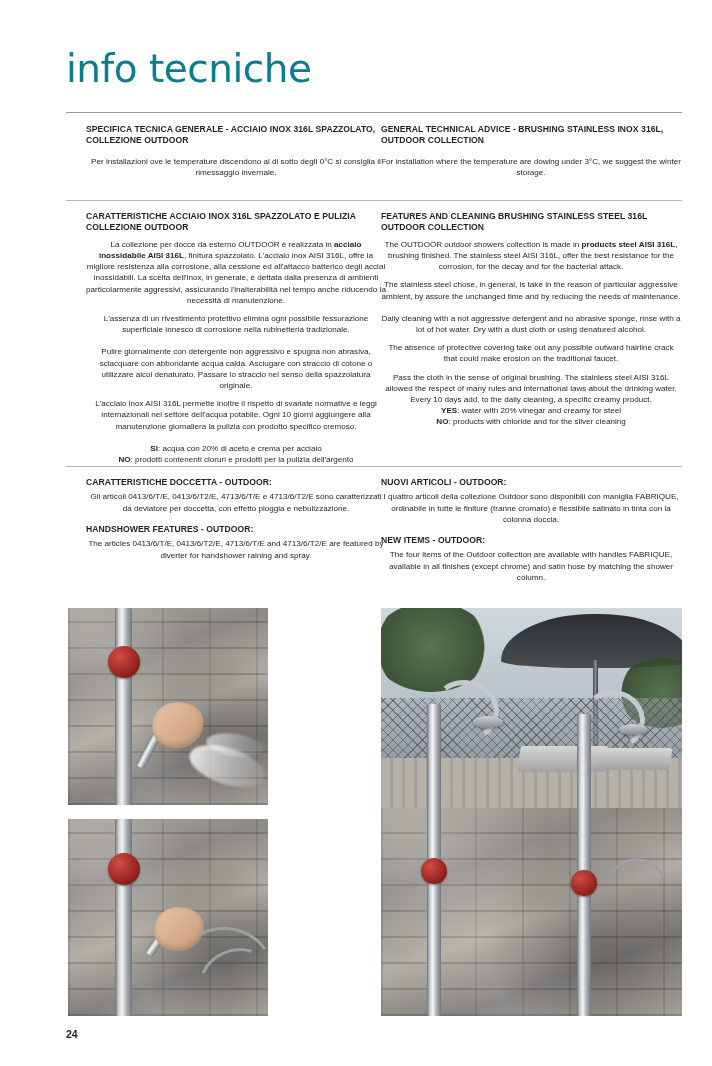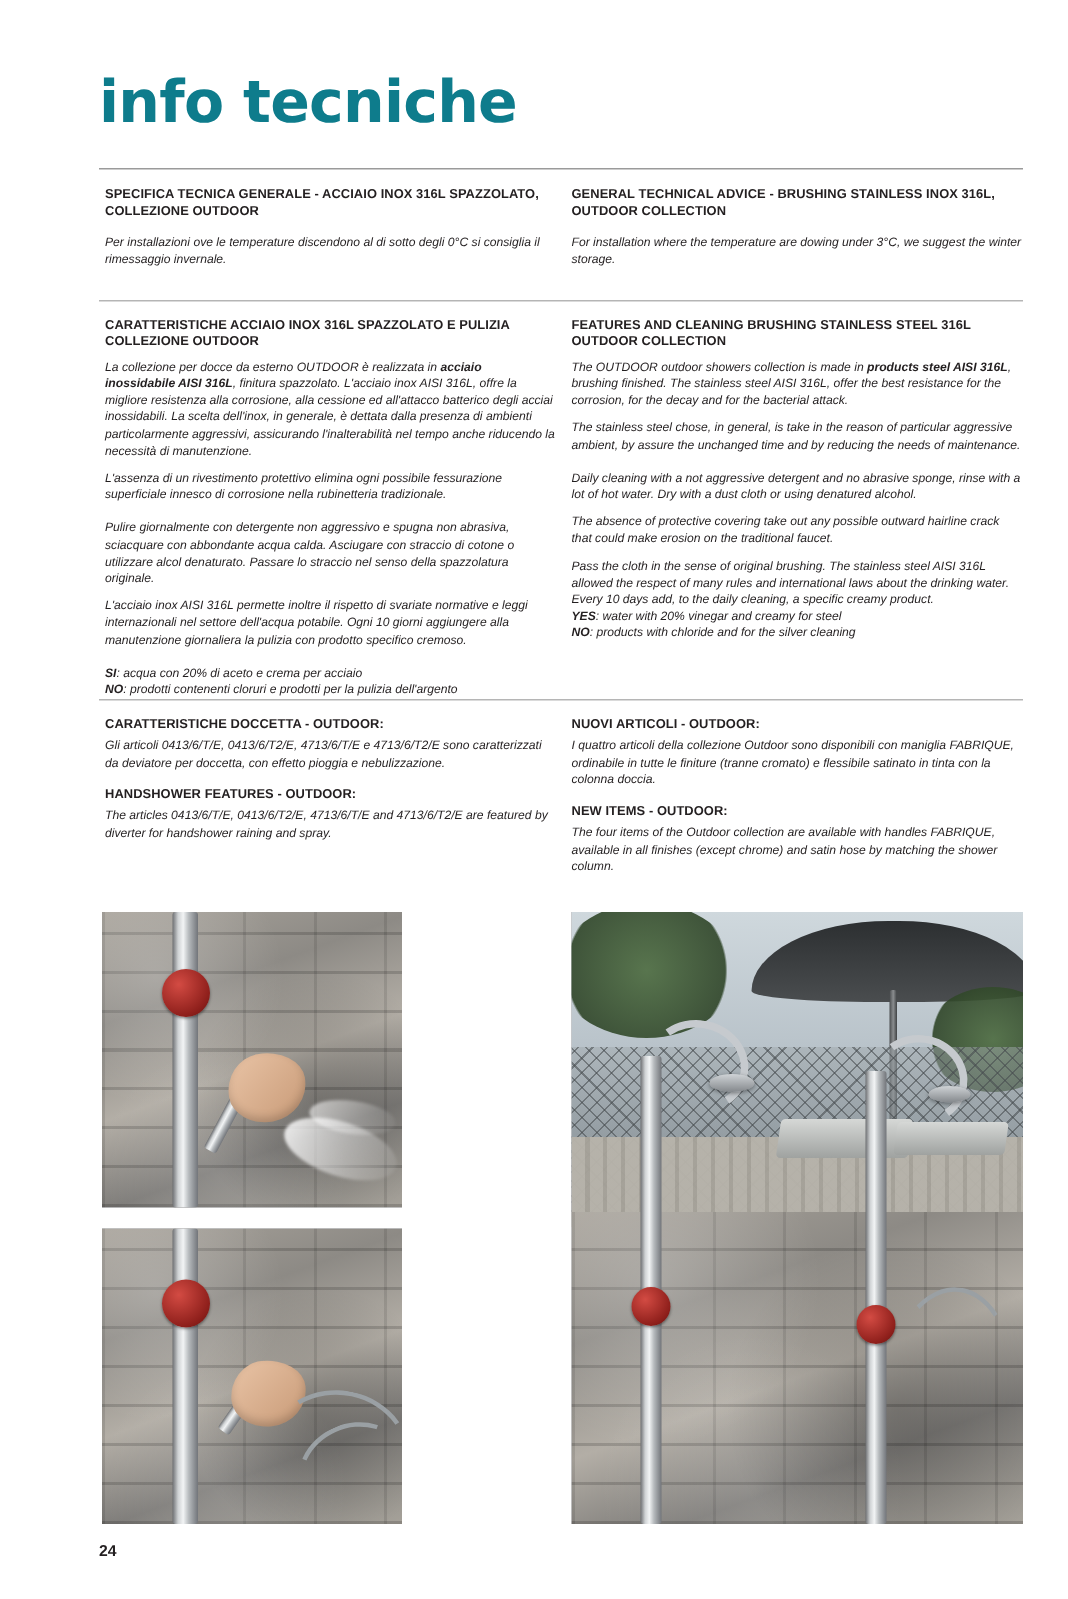--- a/index.html
+++ b/index.html
@@ -19,50 +19,49 @@
     position: absolute;
     inset: 0;
     width: 712px;
     height: 1066px;
   }
   .title {
     position: absolute;
     left: 66px;
     top: 46px;
     font-size: 39px;
-    font-weight: bold;
+    font-weight: normal;
     letter-spacing: -0.5px;
     color: #0e7c8c;
     font-family: "DejaVu Sans", sans-serif;
   }
   .rule {
     position: absolute;
     background: #9a9a9a;
     height: 1px;
   }
   .rule.thin { background: #b5b5b5; }
-  .col-left  { position: absolute; left: 70px;  width: 300px; }
+  .col-left  { position: absolute; left: 86px;  width: 300px; }
   .col-right { position: absolute; left: 381px; width: 300px; }
 
   h3.sec {
     margin: 0 0 3px 0;
     font-size: 8.6px;
     font-weight: bold;
     line-height: 11.4px;
     letter-spacing: 0.05px;
     text-transform: uppercase;
     font-family: "Liberation Sans", sans-serif;
   }
   p.body {
     margin: 0 0 7px 0;
     font-size: 8.1px;
     line-height: 11.2px;
-    text-align: left;
+    text-align: center;
     color: #231f20;
-    font-style: italic;
   }
   p.body:last-child { margin-bottom: 0; }
   b { font-weight: bold; }
 
   .photo {
     position: absolute;
     overflow: hidden;
     background: #8f9295;
   }
 

